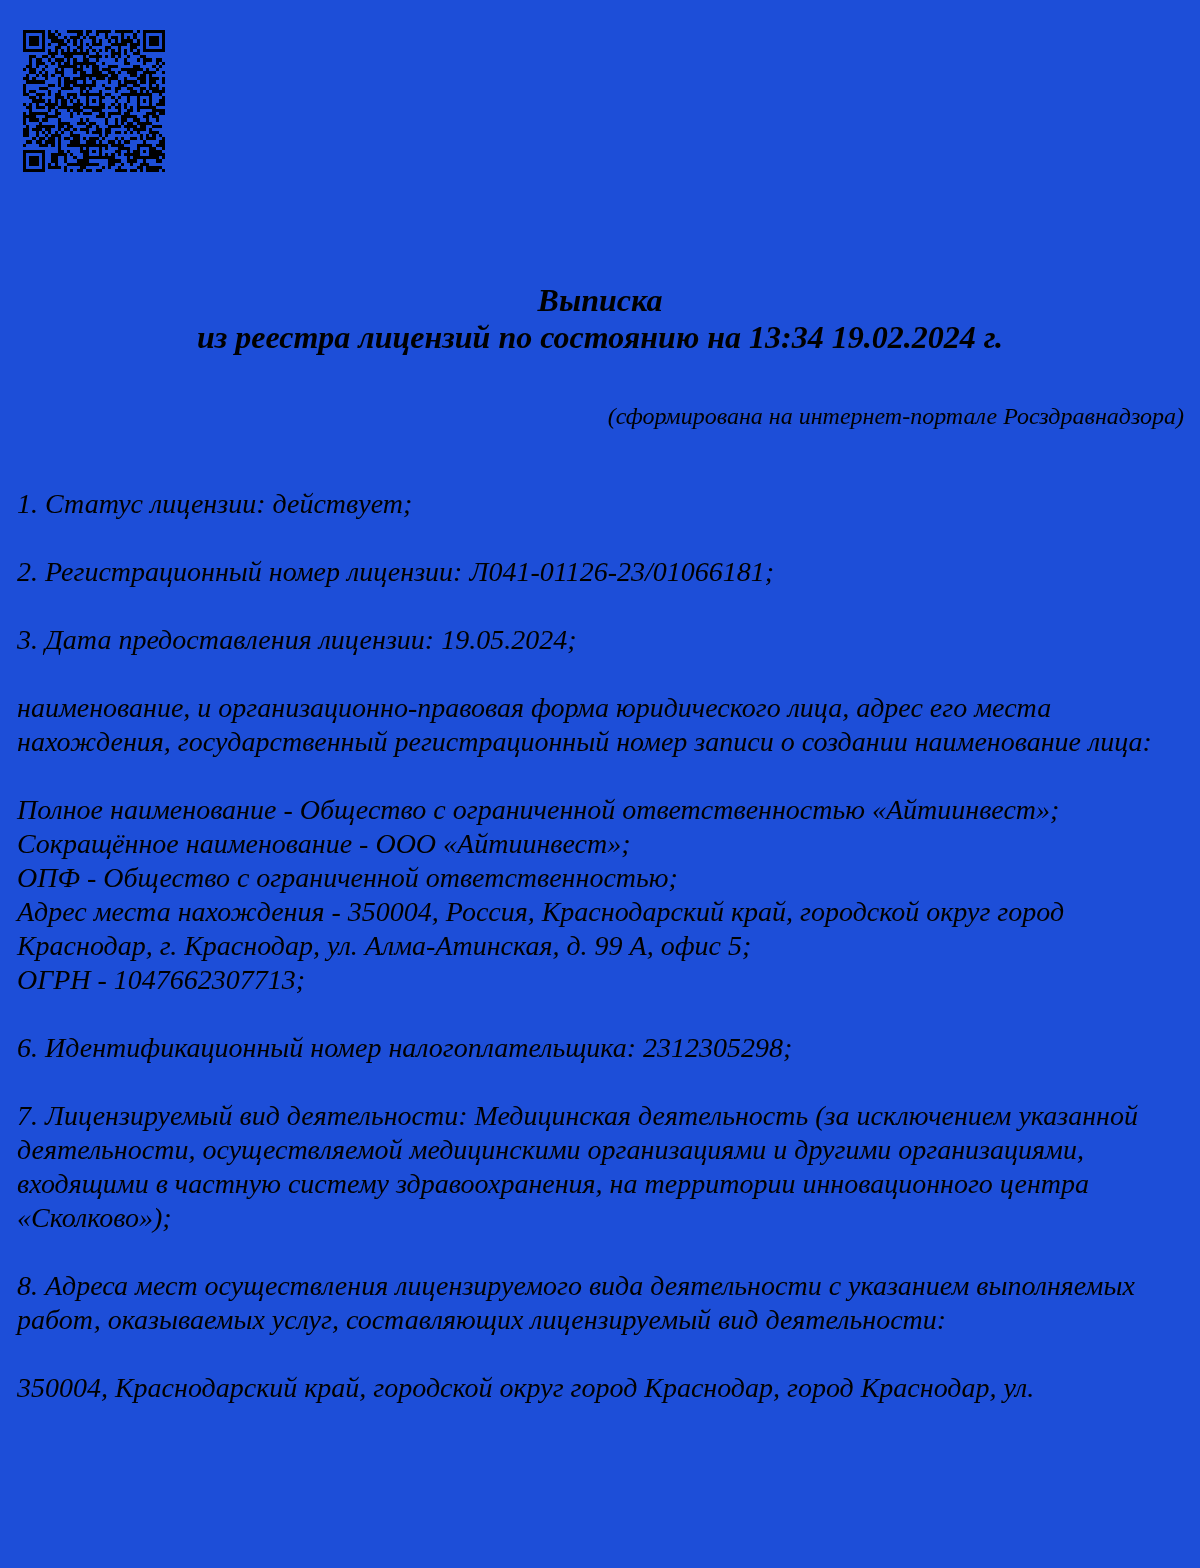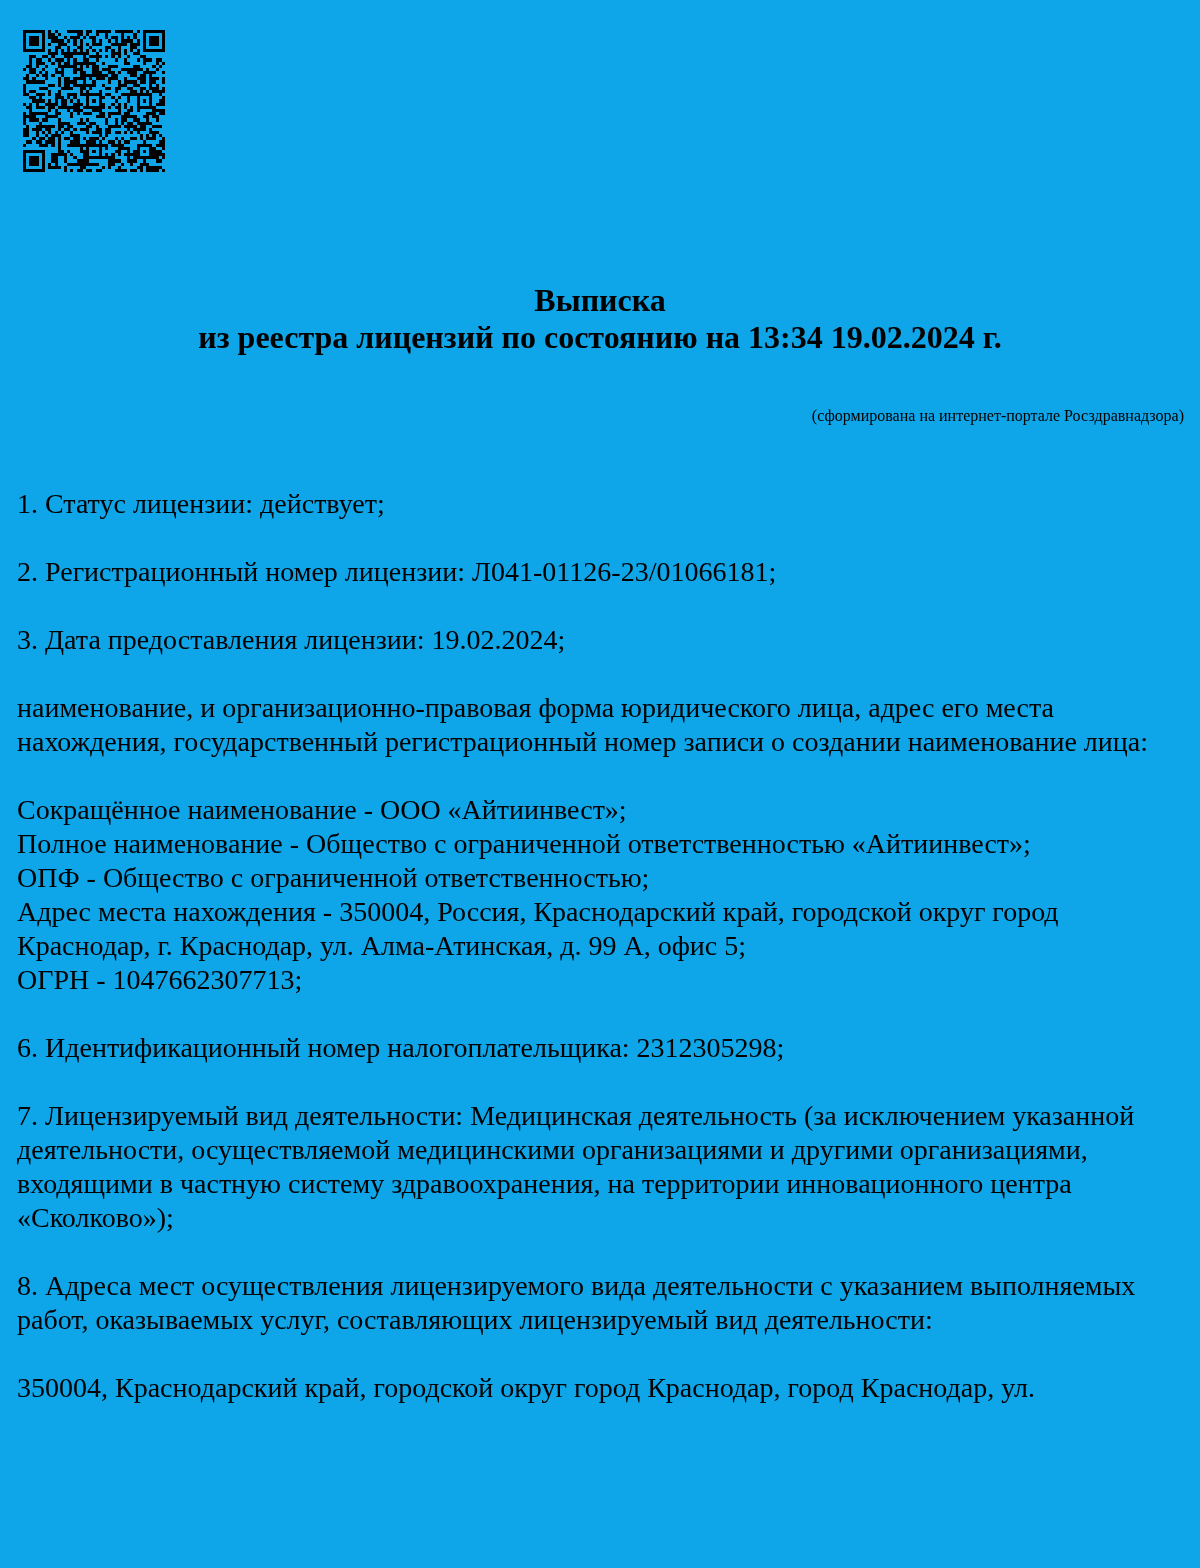--- a/index.html
+++ b/index.html
@@ -6,22 +6,23 @@
   body {
     width: 1200px;
     background: #ffffff;
     color: #000000;
     font-family: "Liberation Serif", "DejaVu Serif", serif;
   }
   .page {
     position: relative;
     width: 1200px;
     height: 1568px;
-    background: #0ea5e9;
+    background: #1d4ed8;
     overflow: hidden;
+    font-style: italic;
   }
   .qr {
     position: absolute;
     left: 23px;
     top: 30px;
     width: 142px;
     height: 142px;
   }
   .qr svg { display: block; width: 100%; height: 100%; }
   .title {
@@ -30,21 +31,21 @@
     text-align: center;
     font-size: 32px;
     font-weight: bold;
     line-height: 37px;
   }
   .title-line { display: block; }
   .subtitle {
     margin-top: 45px;
     padding-right: 16px;
     text-align: right;
-    font-size: 16px;
+    font-size: 24px;
     line-height: 30px;
   }
   .doc-body {
     margin: 56px 16px 0 17px;
     font-size: 28px;
     line-height: 34px;
   }
   .para + .para { margin-top: 34px; }
   .line { white-space: nowrap; }
 </style>
@@ -1099,29 +1100,29 @@
   <div class="subtitle">(сформирована на интернет-портале Росздравнадзора)</div>
 
   <div class="doc-body" id="doc-body">
       <div class="para">
         <div class="line">1. Статус лицензии: действует;</div>
       </div>
       <div class="para">
         <div class="line">2. Регистрационный номер лицензии: Л041-01126-23/01066181;</div>
       </div>
       <div class="para">
-        <div class="line">3. Дата предоставления лицензии: 19.02.2024;</div>
+        <div class="line">3. Дата предоставления лицензии: 19.05.2024;</div>
       </div>
       <div class="para">
         <div class="line">наименование, и организационно-правовая форма юридического лица, адрес его места</div>
         <div class="line">нахождения, государственный регистрационный номер записи о создании наименование лица:</div>
       </div>
       <div class="para">
+        <div class="line">Полное наименование - Общество с ограниченной ответственностью «Айтиинвест»;</div>
         <div class="line">Сокращённое наименование - ООО «Айтиинвест»;</div>
-        <div class="line">Полное наименование - Общество с ограниченной ответственностью «Айтиинвест»;</div>
         <div class="line">ОПФ - Общество с ограниченной ответственностью;</div>
         <div class="line">Адрес места нахождения - 350004, Россия, Краснодарский край, городской округ город</div>
         <div class="line">Краснодар, г. Краснодар, ул. Алма-Атинская, д. 99 А, офис 5;</div>
         <div class="line">ОГРН - 1047662307713;</div>
       </div>
       <div class="para">
         <div class="line">6. Идентификационный номер налогоплательщика: 2312305298;</div>
       </div>
       <div class="para">
         <div class="line">7. Лицензируемый вид деятельности: Медицинская деятельность (за исключением указанной</div>

